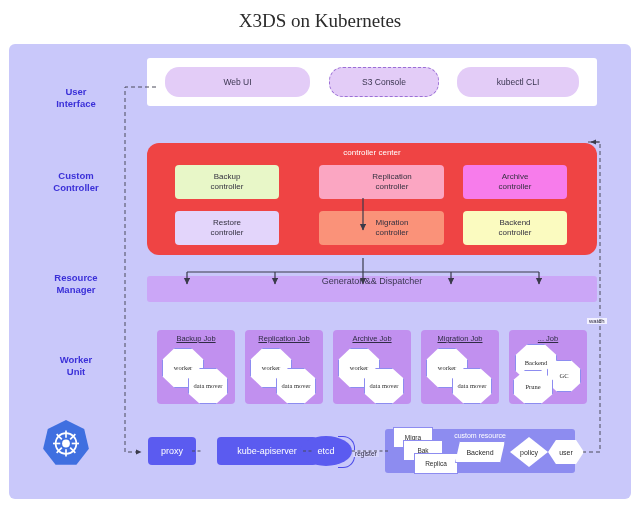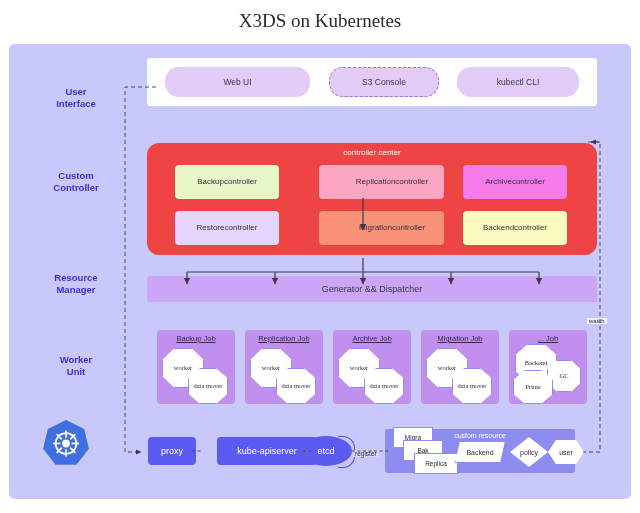--- a/index.html
+++ b/index.html
@@ -37,33 +37,33 @@
   #cc{
     position:absolute;left:138px;top:86px;width:450px;height:112px;
     background:#ef4444;border-radius:12px;margin-top:13px;
   }
   #cc-title{
     position:absolute;top:5px;left:0;width:100%;text-align:center;
     font-size:8px;color:#ffffff;
   }
   .ctrl{
     position:absolute;height:34px;width:104px;border-radius:4px;
-    display:flex;align-items:center;justify-content:center;
+    display:flex;flex-direction:column;justify-content:center;
     font-size:8px;color:#33303f;line-height:10.5px;text-align:center;
   }
   .ctrl-r1{top:22px;}
   .ctrl-r2{top:68px;}
   .ctrl-c1{left:28px;}
   .ctrl-c2{left:172px;padding-left:21px;}
   .ctrl-c3{left:316px;}
   
   #gd{
     position:absolute;left:138px;top:232px;width:450px;height:26px;
     background:#cba6f7;border-radius:3px;
-    display:flex;align-items:center;justify-content:center;
+    display:flex;justify-content:center;
     font-size:9px;color:#3a3550;
   }
   
   .job{
     position:absolute;top:286px;width:78px;height:74px;
     background:#c190ef;border-radius:4px;
   }
   .job-title{
     position:absolute;top:4px;left:0;width:100%;text-align:center;
     font-size:7.5px;color:#2f2b44;text-decoration:underline;

